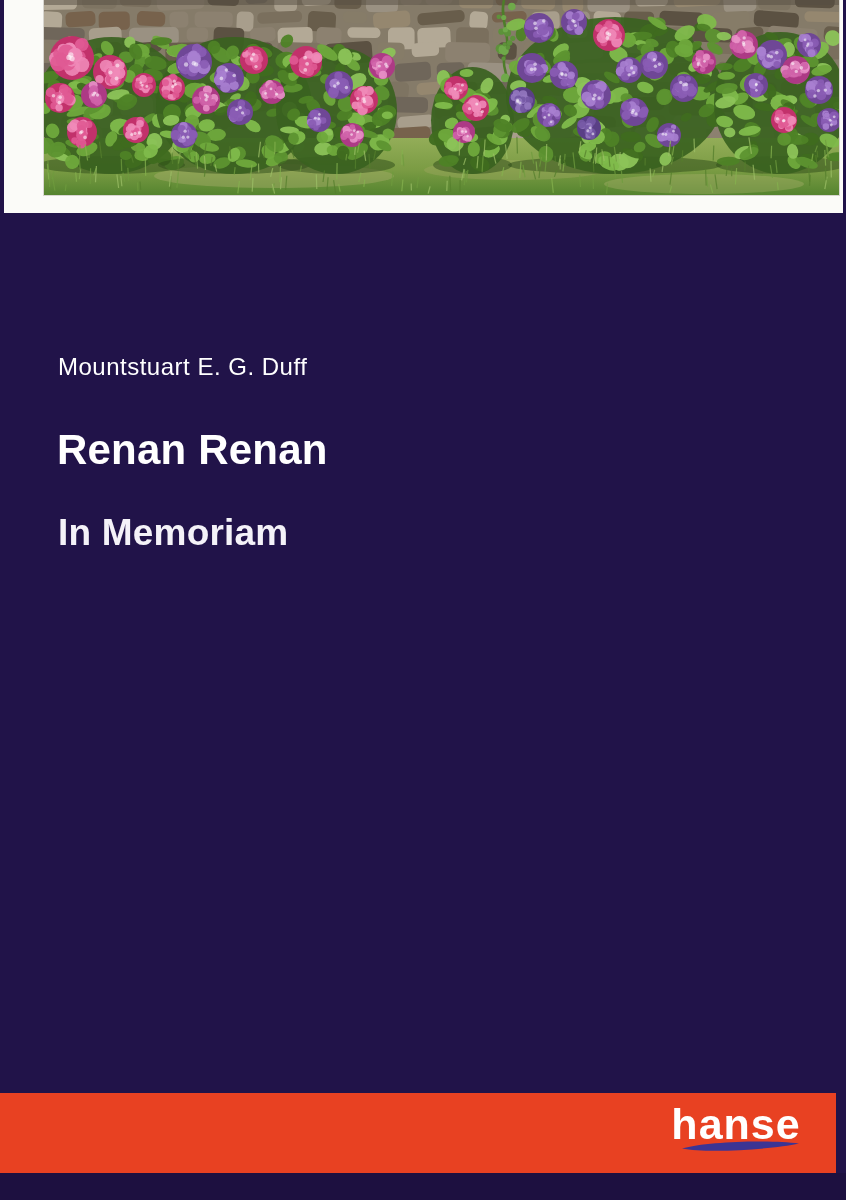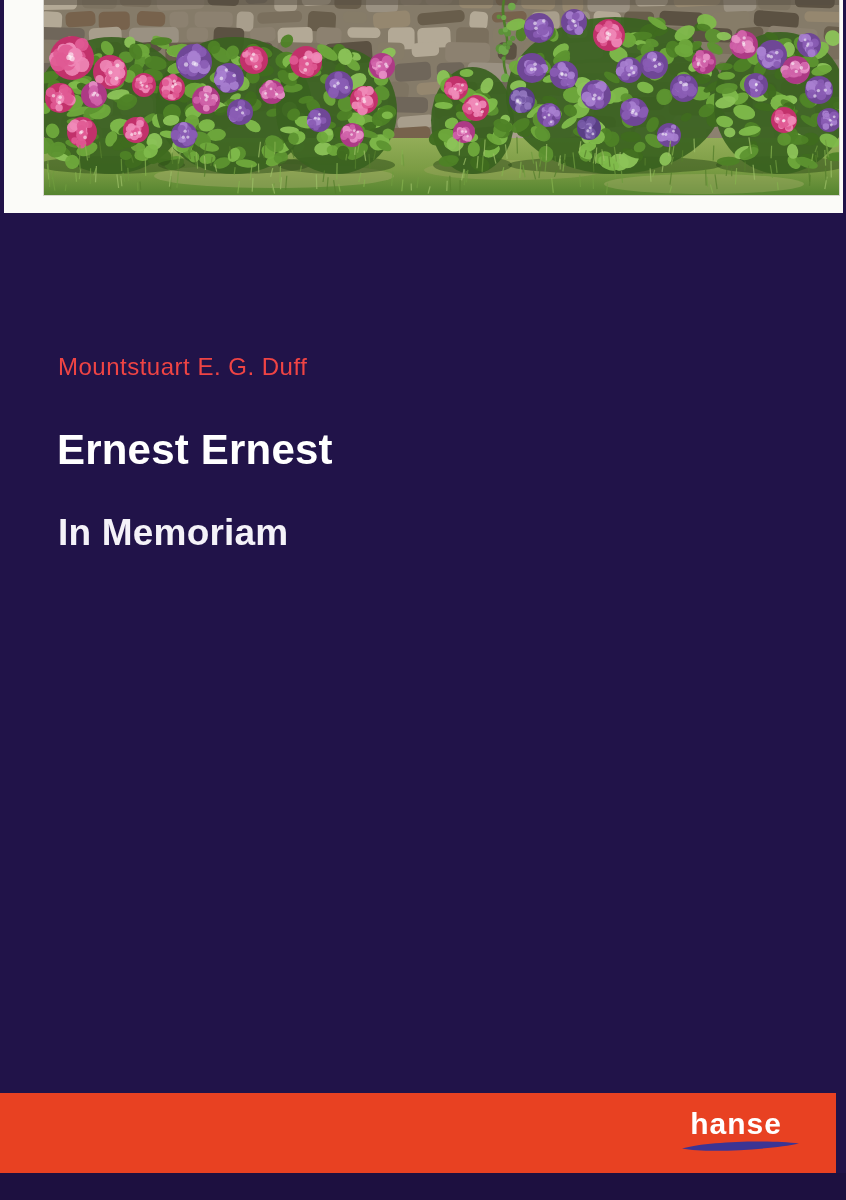--- a/index.html
+++ b/index.html
@@ -21,21 +21,21 @@
   .photo-frame{
     position:absolute; left:44px; top:0; width:795px; height:195px;
     background:#8a8070;
     outline:1px solid #d8d6d0;
   }
   .photo-frame svg{display:block; width:795px; height:195px;}
 
   
   .author-line{
     position:absolute; left:58px; top:354px;
-    color:#ef4444; font-size:24px; font-weight:400; letter-spacing:0.5px;
+    color:#ffffff; font-size:24px; font-weight:400; letter-spacing:0.5px;
     line-height:1.1; white-space:nowrap;
   }
   .title-line{
     position:absolute; left:57px; top:427px;
     color:#ffffff; font-size:42px; font-weight:700; letter-spacing:0.2px;
     line-height:1.1; white-space:nowrap;
   }
   .subtitle-line{
     position:absolute; left:58px; top:513px;
     color:#f4f2f8; font-size:37px; font-weight:700; letter-spacing:0.2px;
@@ -45,21 +45,21 @@
   
   .footer-bar{
     position:absolute; left:0; top:1093px; width:836px; height:80px;
     background:#e84122;
   }
   .hanse-logo{
     position:absolute; right:34px; top:13px;
     display:flex; flex-direction:column; align-items:center;
   }
   .hanse-text{
-    color:#ffffff; font-size:30px; font-weight:700; letter-spacing:1px;
+    color:#ffffff; font-size:43px; font-weight:700; letter-spacing:1px;
     line-height:36px; white-space:nowrap;
   }
   .swoosh{display:block; margin-top:-2px; margin-left:10px;}
 
   .bottom-strip{
     position:absolute; left:0; top:1173px; width:846px; height:27px;
     background:#1d1040;
   }
 </style>
 </head>
@@ -1885,21 +1885,21 @@
         <line x1="161.5" y1="170.0" x2="160.4" y2="155.9" stroke="#9cbf66" stroke-width="1.2" opacity="0.75"></line>
         <line x1="663.6" y1="186.8" x2="662.8" y2="176.9" stroke="#6f9c3e" stroke-width="1.2" opacity="0.75"></line>
         <line x1="783.8" y1="156.5" x2="781.5" y2="139.8" stroke="#6f9c3e" stroke-width="1.2" opacity="0.75"></line>
         <line x1="489.7" y1="163.7" x2="487.4" y2="151.8" stroke="#6f9c3e" stroke-width="1.2" opacity="0.75"></line>
         <line x1="314.8" y1="182.1" x2="316.9" y2="172.6" stroke="#85b24e" stroke-width="1.2" opacity="0.75"></line>
         <line x1="230.8" y1="154.2" x2="231.0" y2="141.7" stroke="#85b24e" stroke-width="1.2" opacity="0.75"></line>
       </svg>
   </div>
 
   <div class="author-line">Mountstuart E. G. Duff</div>
-  <div class="title-line">Ernest Ernest</div>
+  <div class="title-line">Renan Renan</div>
   <div class="subtitle-line">In Memoriam</div>
 
   <div class="footer-bar">
     <div class="hanse-logo">
       <div class="hanse-text">hanse</div>
       <svg class="swoosh" width="122" height="13" viewBox="0 0 122 13" xmlns="http://www.w3.org/2000/svg">
         <path d="M2,8.5 C26,1.5 88,-0.5 119,3.5 C92,9.5 28,13.5 2,8.5 Z" fill="#3c3494"></path>
       </svg>
     </div>
   </div>

